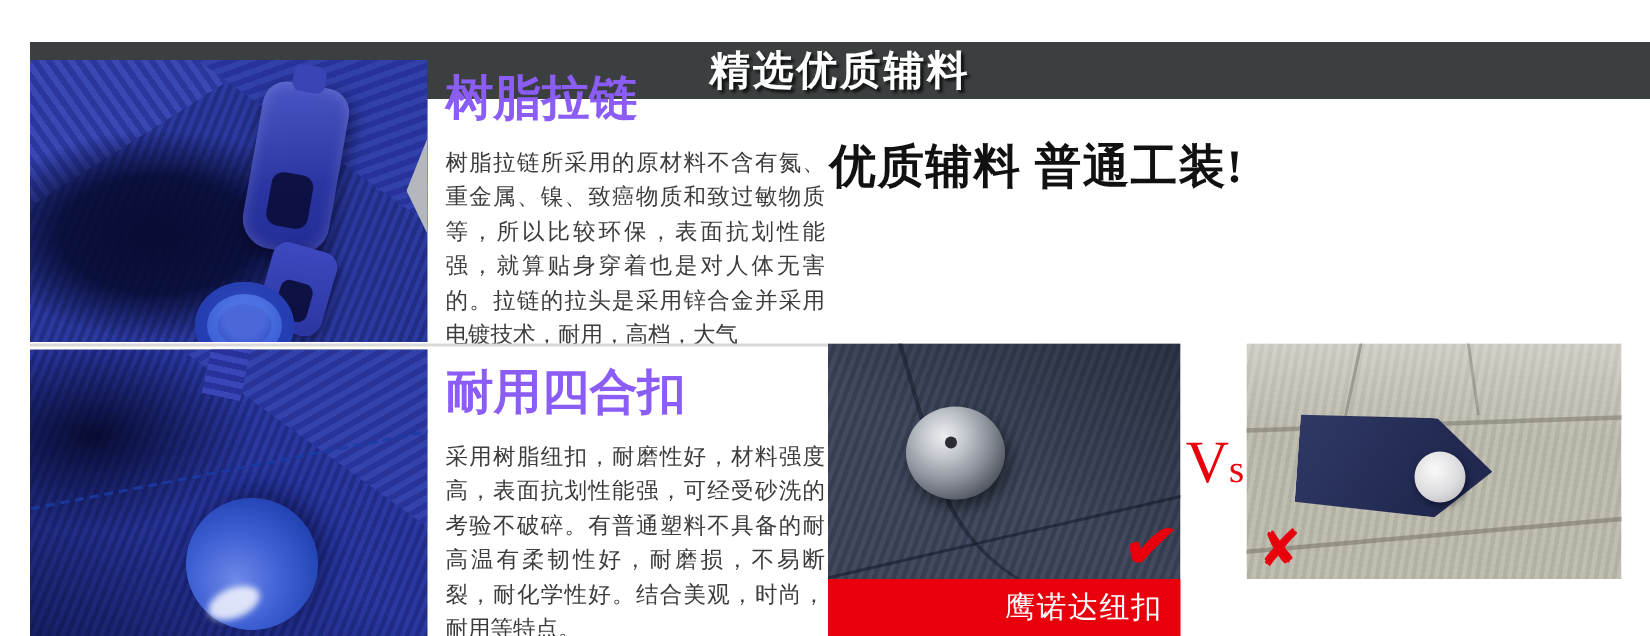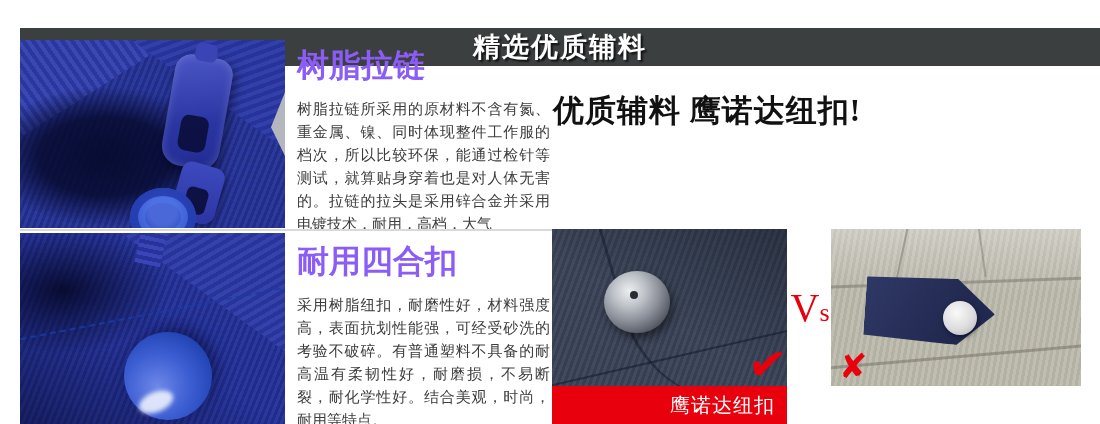--- a/index.html
+++ b/index.html
@@ -162,25 +162,25 @@
     <div class="p1-fold-tr"></div>
     <div class="p1-shadow"></div>
     <div class="p1-gray"></div>
     <div class="p1-slider"></div>
     <div class="p1-pull"></div>
     <div class="p1-snap"></div>
   </div>
 
   <div class="sec sec-zipper">
     <h2>树脂拉链</h2>
-    <p>树脂拉链所采用的原材料不含有氮、重金属、镍、同时体现整件工作服的档次，所以比较环保，能通过检针等测试，就算贴身穿着也是对人体无害的。拉链的拉头是采用锌合金并采用电镀技术，耐用，高档，大气</p>
+    <p>树脂拉链所采用的原材料不含有氮、重金属、镍、致癌物质和致过敏物质等，所以比较环保，表面抗划性能强，就算贴身穿着也是对人体无害的。拉链的拉头是采用锌合金并采用电镀技术，耐用，高档，大气</p>
   </div>
 
   <div class="quality">
-    <h2>优质辅料 鹰诺达纽扣!</h2>
+    <h2>优质辅料 普通工装!</h2>
   </div>
 
   <div class="row-divider"></div>
 
   <div class="photo photo-bluesnap">
     <div class="p2-fold"></div>
     <div class="p2-dark"></div>
     <div class="p2-teeth"></div>
     <div class="p2-stitch"></div>
     <div class="p2-snap"></div>

